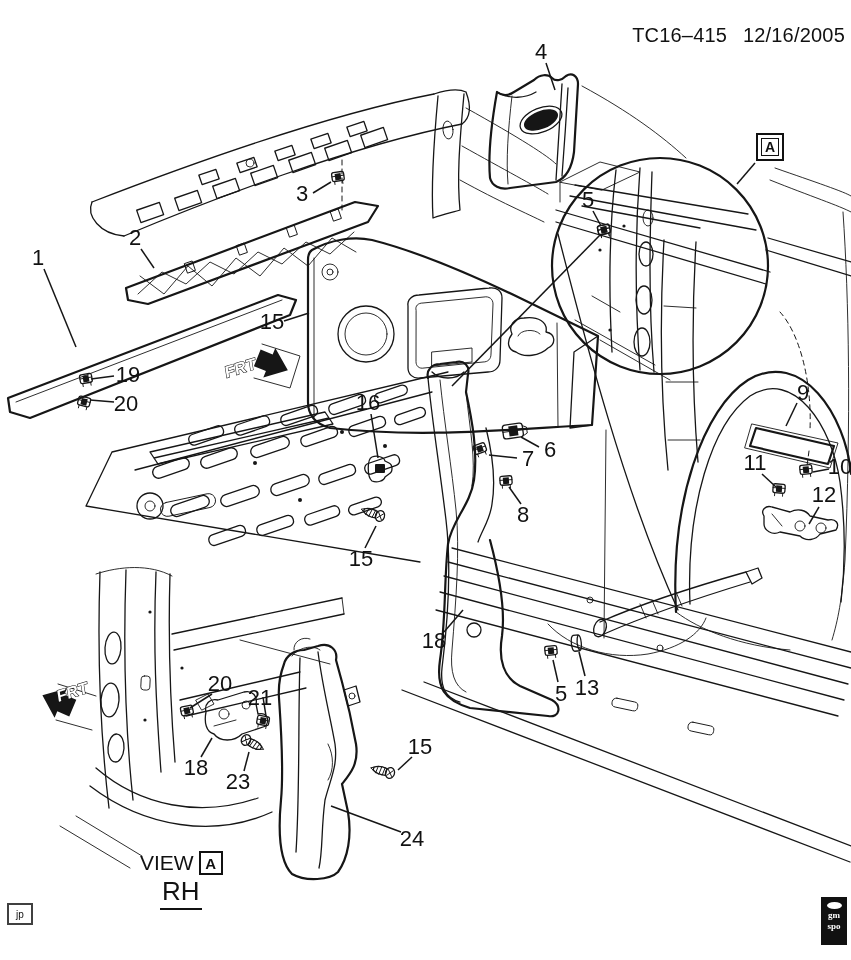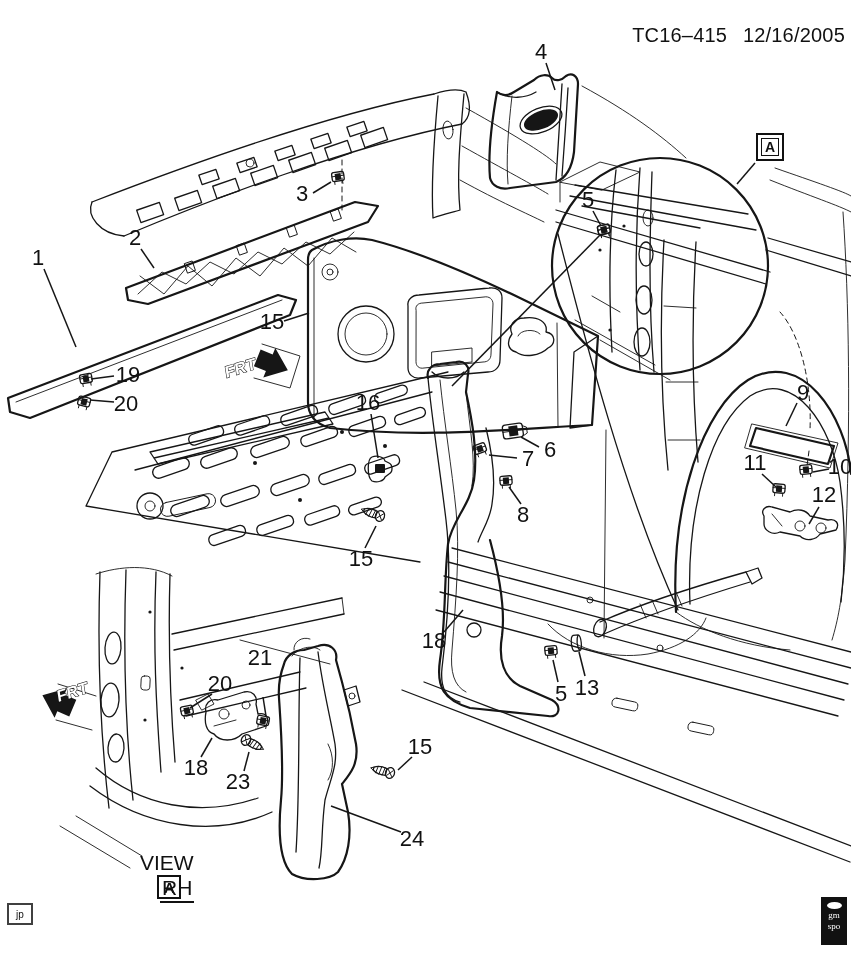--- a/index.html
+++ b/index.html
@@ -15,31 +15,31 @@
   svg .frt-text{font-family:"Liberation Sans",sans-serif;font-size:16px;font-weight:bold;
       fill:#ffffff;stroke:#111;stroke-width:1.1px;paint-order:stroke;letter-spacing:.5px;}
   .callout{position:absolute;transform:translate(-50%,-50%);font-size:22px;line-height:1;
            color:#111;white-space:nowrap;}
   .title{position:absolute;top:24px;right:6px;font-size:20px;letter-spacing:.2px;}
   .title span{margin-left:10px;}
   .boxA{position:absolute;left:756px;top:133px;width:24px;height:24px;border:2.5px solid #111;
         display:flex;align-items:center;justify-content:center;}
   .boxA .inner{width:16px;height:16px;border:1.8px solid #111;display:flex;align-items:center;
         justify-content:center;font-size:14px;font-weight:bold;}
-  .viewcap{position:absolute;left:140px;top:851px;display:flex;align-items:center;font-size:21px;flex-direction:column;}
+  .viewcap{position:absolute;left:140px;top:851px;display:flex;align-items:center;font-size:21px;}
   .viewcap .vbox{width:20px;height:20px;border:2px solid #111;margin-left:5px;display:flex;
         align-items:center;justify-content:center;font-size:15px;font-weight:bold;}
-  .rh{position:absolute;left:160px;top:876px;font-size:21px;border-bottom:2px solid #111;
+  .rh{position:absolute;left:160px;top:876px;font-size:26px;border-bottom:2px solid #111;
       padding:0 2px 1px 2px;}
   .jp{position:absolute;left:7px;top:903px;width:22px;height:18px;border:2px solid #404040;
       font-size:10px;display:flex;align-items:center;justify-content:center;}
   .gm{position:absolute;left:821px;top:897px;width:24px;height:46px;background:#111;
       border:1px solid #111;display:flex;flex-direction:column;align-items:center;}
   .gm .oval{width:15px;height:7px;background:#fff;border-radius:50%;margin-top:4px;}
-  .gm .t{color:#fff;font-family:"Liberation Serif",serif;font-weight:normal;font-size:9px;
+  .gm .t{color:#fff;font-family:"Liberation Serif",serif;font-weight:bold;font-size:9px;
       line-height:9px;margin-top:2px;}
 </style>
 </head>
 <body>
 
 <div class="stage">
 
 <svg width="851" height="960" viewBox="0 0 851 960">
   <defs>
     <pattern id="ribs" width="7" height="8" patternUnits="userSpaceOnUse" patternTransform="rotate(60)">
@@ -354,21 +354,21 @@
   <div class="callout" style="left:824px;top:495px">12</div>
   <div class="callout" style="left:587px;top:688px">13</div>
   <div class="callout" style="left:434px;top:641px">18</div>
   <div class="callout" style="left:361px;top:559px">15</div>
   <div class="callout" style="left:420px;top:747px">15</div>
   <div class="callout" style="left:368px;top:403px">16</div>
   <div class="callout" style="left:272px;top:322px">15</div>
   <div class="callout" style="left:126px;top:404px">20</div>
   <div class="callout" style="left:128px;top:375px">19</div>
   <div class="callout" style="left:220px;top:684px">20</div>
-  <div class="callout" style="left:260px;top:658px">21</div>
+  <div class="callout" style="left:260px;top:698px">21</div>
   <div class="callout" style="left:196px;top:768px">18</div>
   <div class="callout" style="left:238px;top:782px">23</div>
   <div class="callout" style="left:412px;top:839px">24</div>
 
   <div class="viewcap">
     <span>VIEW</span>
     <span class="vbox">A</span>
   </div>
   <div class="rh">RH</div>
 

